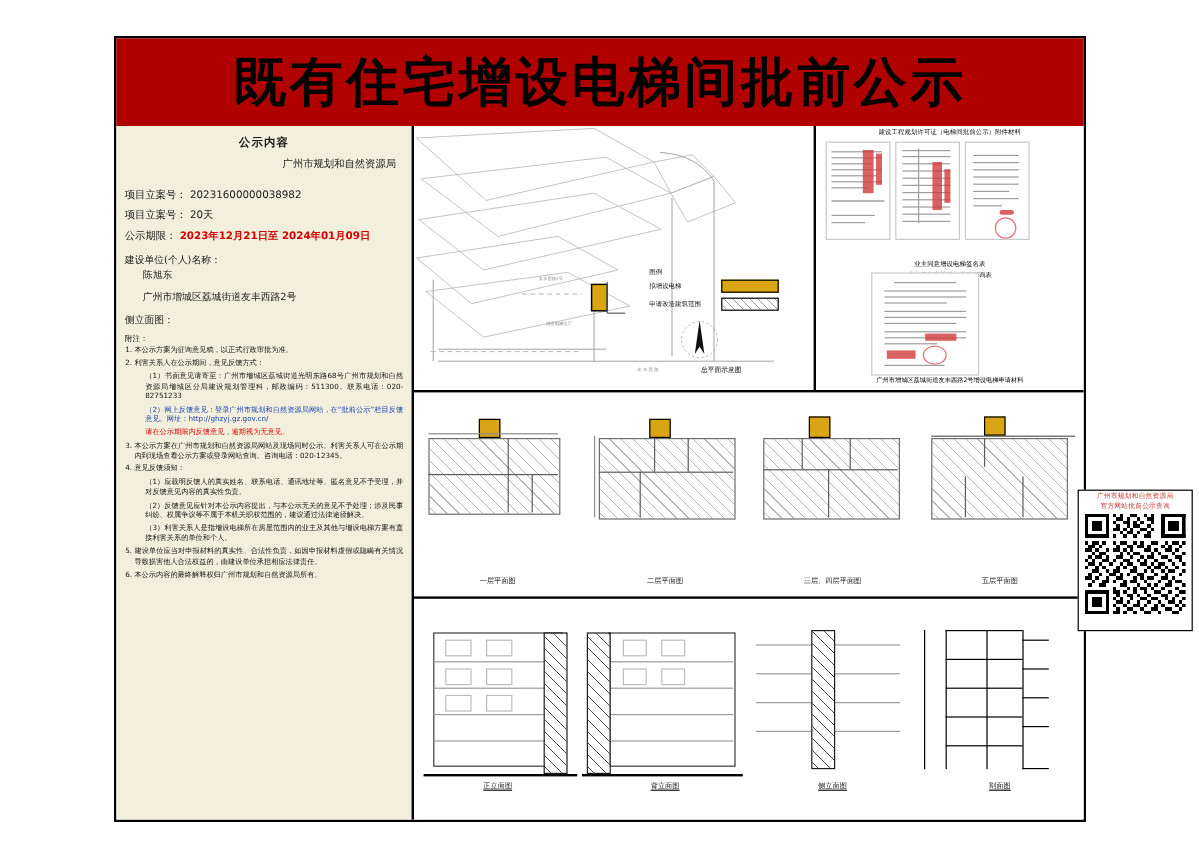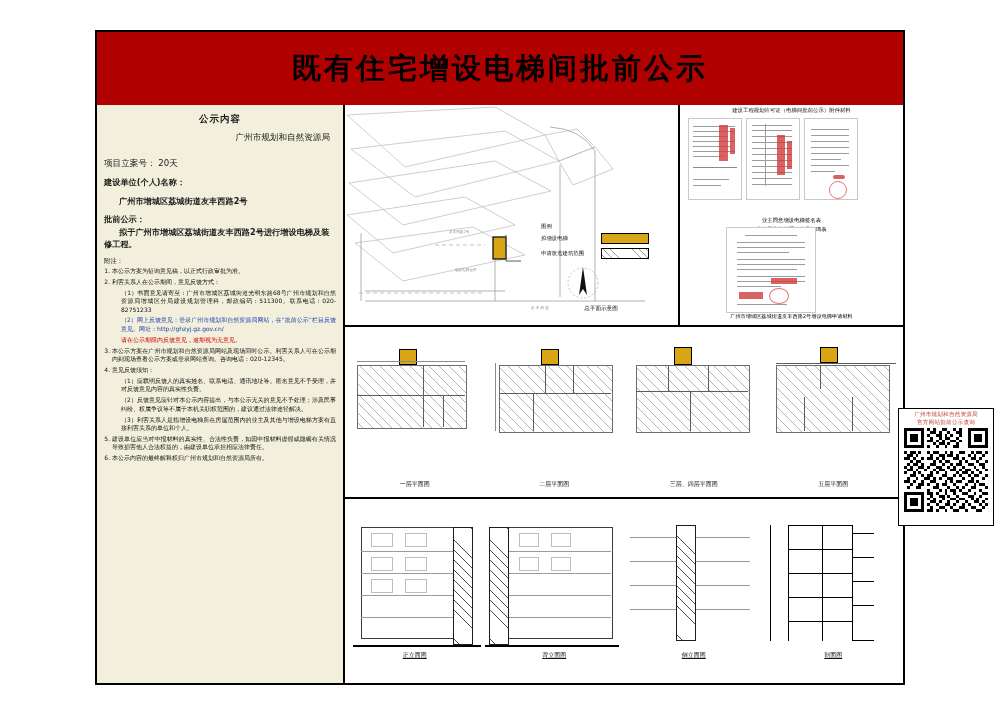--- a/index.html
+++ b/index.html
@@ -7,21 +7,21 @@
        font-family:"DejaVu Sans","Liberation Sans",sans-serif;}
 
   
   #sheet{position:absolute;left:95px;top:30px;width:810px;height:655px;
          border:2px solid #000;box-sizing:border-box;background:#fff;}
 
   
   #banner{position:absolute;left:0;top:0;width:100%;height:73px;
           background:#b00000;box-sizing:border-box;
           display:flex;align-items:center;justify-content:center;}
-  #banner-title{color:#000;font-size:29px;font-weight:700;letter-spacing:3px;
+  #banner-title{color:#000;font-size:44px;font-weight:700;letter-spacing:3px;
                 font-family:"DejaVu Sans","Liberation Sans",sans-serif;}
 
   
   #body-row{position:absolute;left:0;top:73px;right:0;bottom:0;display:flex;}
 
   
   #left-col{width:248px;background:#f2f0dc;border-right:2px solid #000;
             box-sizing:border-box;padding:6px 7px 4px 7px;position:relative;
             color:#1a1a1a;}
   #notice-head{text-align:center;font-size:9.5px;font-weight:700;
@@ -29,21 +29,21 @@
   .para{font-size:8.6px;line-height:15px;text-align:justify;text-indent:17px;
         margin:0 0 2px 0;}
   .signoff{text-align:right;font-size:8.6px;margin:2px 6px 0 0;line-height:14px;}
 
   .kv{font-size:8.6px;line-height:14px;margin-top:3px;}
   .kv .k{display:inline-block;}
   .kv .v{display:inline-block;}
   #kv-block{margin-top:12px;}
   #row-period .v{color:#d40000;font-weight:700;}
 
-  .blk{font-size:8.2px;line-height:12.5px;margin-top:6px;font-weight:bold;}
+  .blk{font-size:8.2px;line-height:12.5px;margin-top:6px;}
   .blk .lbl{display:block;}
   .blk .val{display:block;text-indent:15px;}
 
   #notes{margin-top:6px;font-size:6px;line-height:8.4px;color:#111;}
   #notes .nhead{font-size:6.4px;margin-bottom:2px;}
   #notes ol{margin:0;padding-left:8px;}
   #notes li{margin-bottom:2.5px;text-align:justify;}
   #notes .sub{display:block;padding-left:9px;}
   #notes .red{color:#d40000;}
   #notes .blue{color:#1a3fb0;}
@@ -126,33 +126,41 @@
 
   <div id="body-row">
 
     <div id="left-col">
       <div id="notice-head">公示内容</div>
       <div class="signoff">广州市规划和自然资源局</div>
 
       <div id="kv-block">
         <div class="kv">
           <span class="k">项目立案号：</span>
+          <span class="v">20231600000038982</span>
+        </div>
+        <div class="kv">
+          <span class="k">项目立案号：</span>
           <span class="v">20天</span>
+        </div>
+        <div class="kv" id="row-period">
+          <span class="k">公示期限：</span>
+          <span class="v">2023年12月21日至 2024年01月09日</span>
         </div>
       </div>
 
       <div class="blk">
         <span class="lbl">建设单位(个人)名称：</span>
+        <span class="val">陈旭东</span>
       </div>
       <div class="blk">
         <span class="val">广州市增城区荔城街道友丰西路2号</span>
       </div>
       <div class="blk">
-        <span class="lbl">批前公示：</span>
-        <span class="val">拟于广州市增城区荔城街道友丰西路2号进行增设电梯及装修工程。</span>
+        <span class="lbl">侧立面图：</span>
       </div>
 
       <div id="notes">
         <div class="nhead">附注：</div>
         <ol>
           <li>本公示方案为征询意见稿，以正式行政审批为准。</li>
           <li>利害关系人在公示期间，意见反馈方式：</li>
           <li style="list-style:none" class="sub">（1）书面意见请寄至：广州市增城区荔城街道光明东路68号广州市规划和自然资源局增城区分局建设规划管理科，邮政编码：511300。联系电话：020-82751233</li>
           <li style="list-style:none" class="sub blue">（2）网上反馈意见：登录广州市规划和自然资源局网站，在“批前公示”栏目反馈意见。网址：http://ghzyj.gz.gov.cn/</li>
           <li style="list-style:none" class="sub red">请在公示期限内反馈意见，逾期视为无意见。</li>

